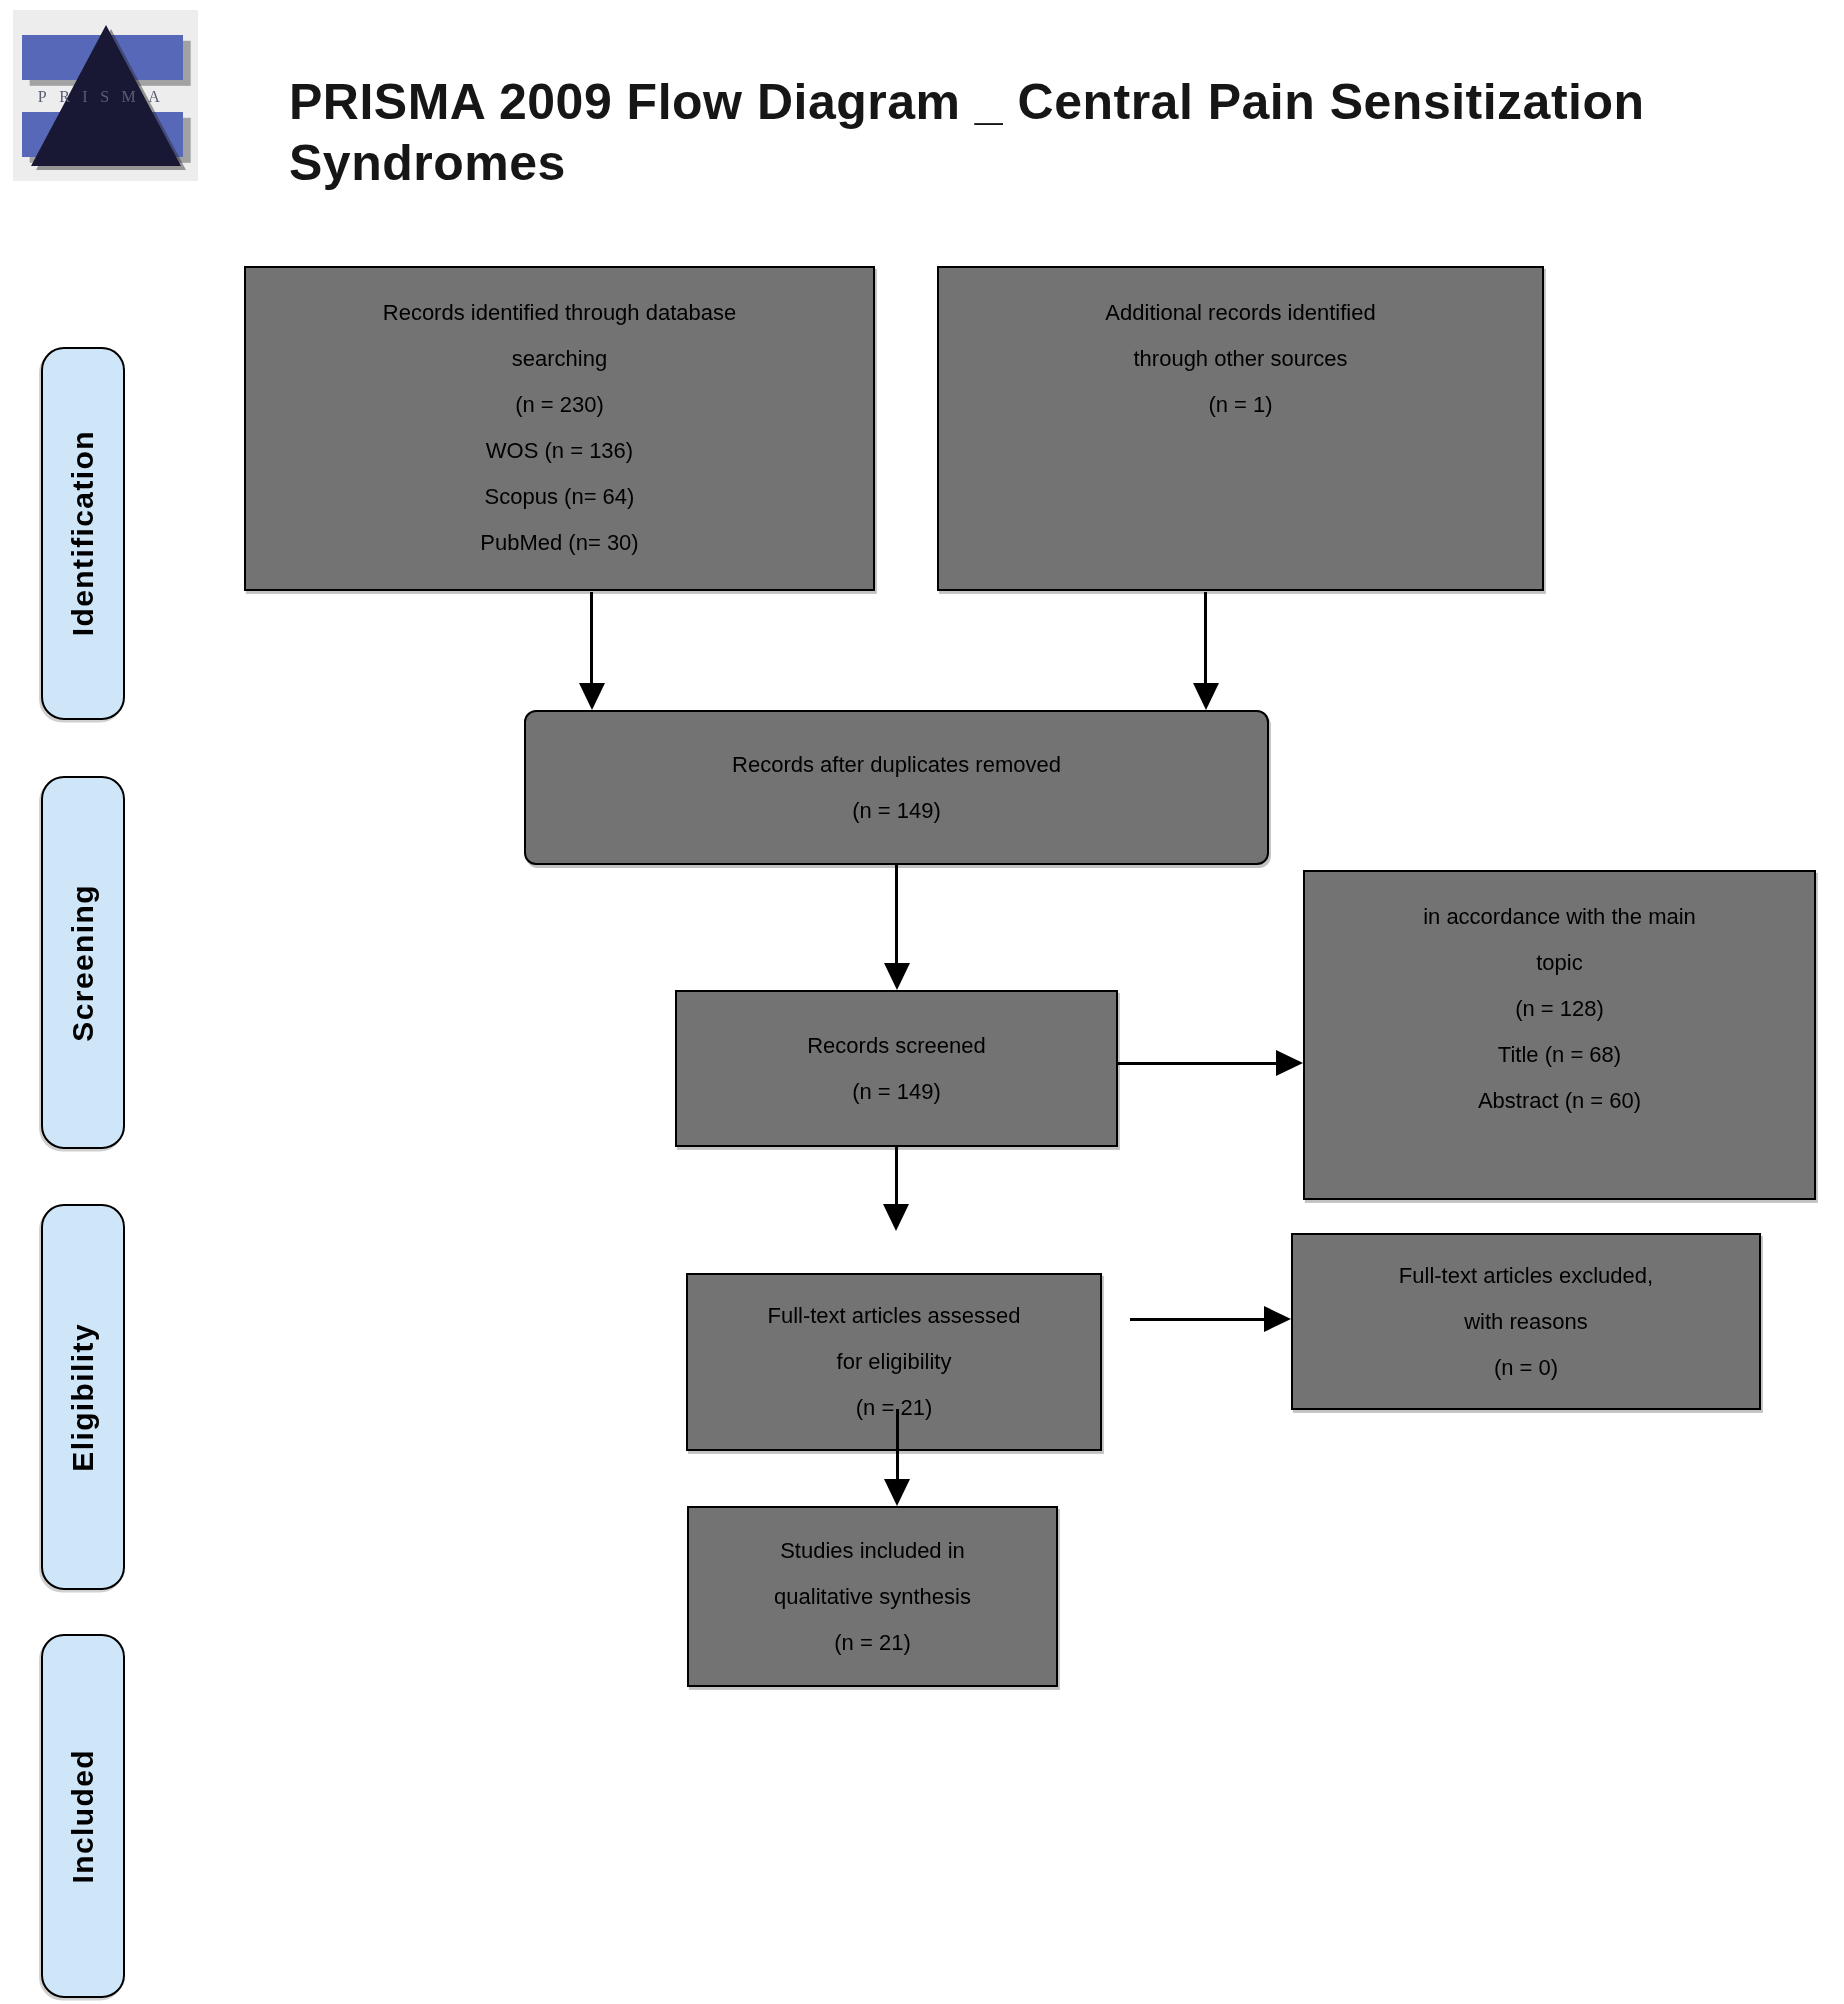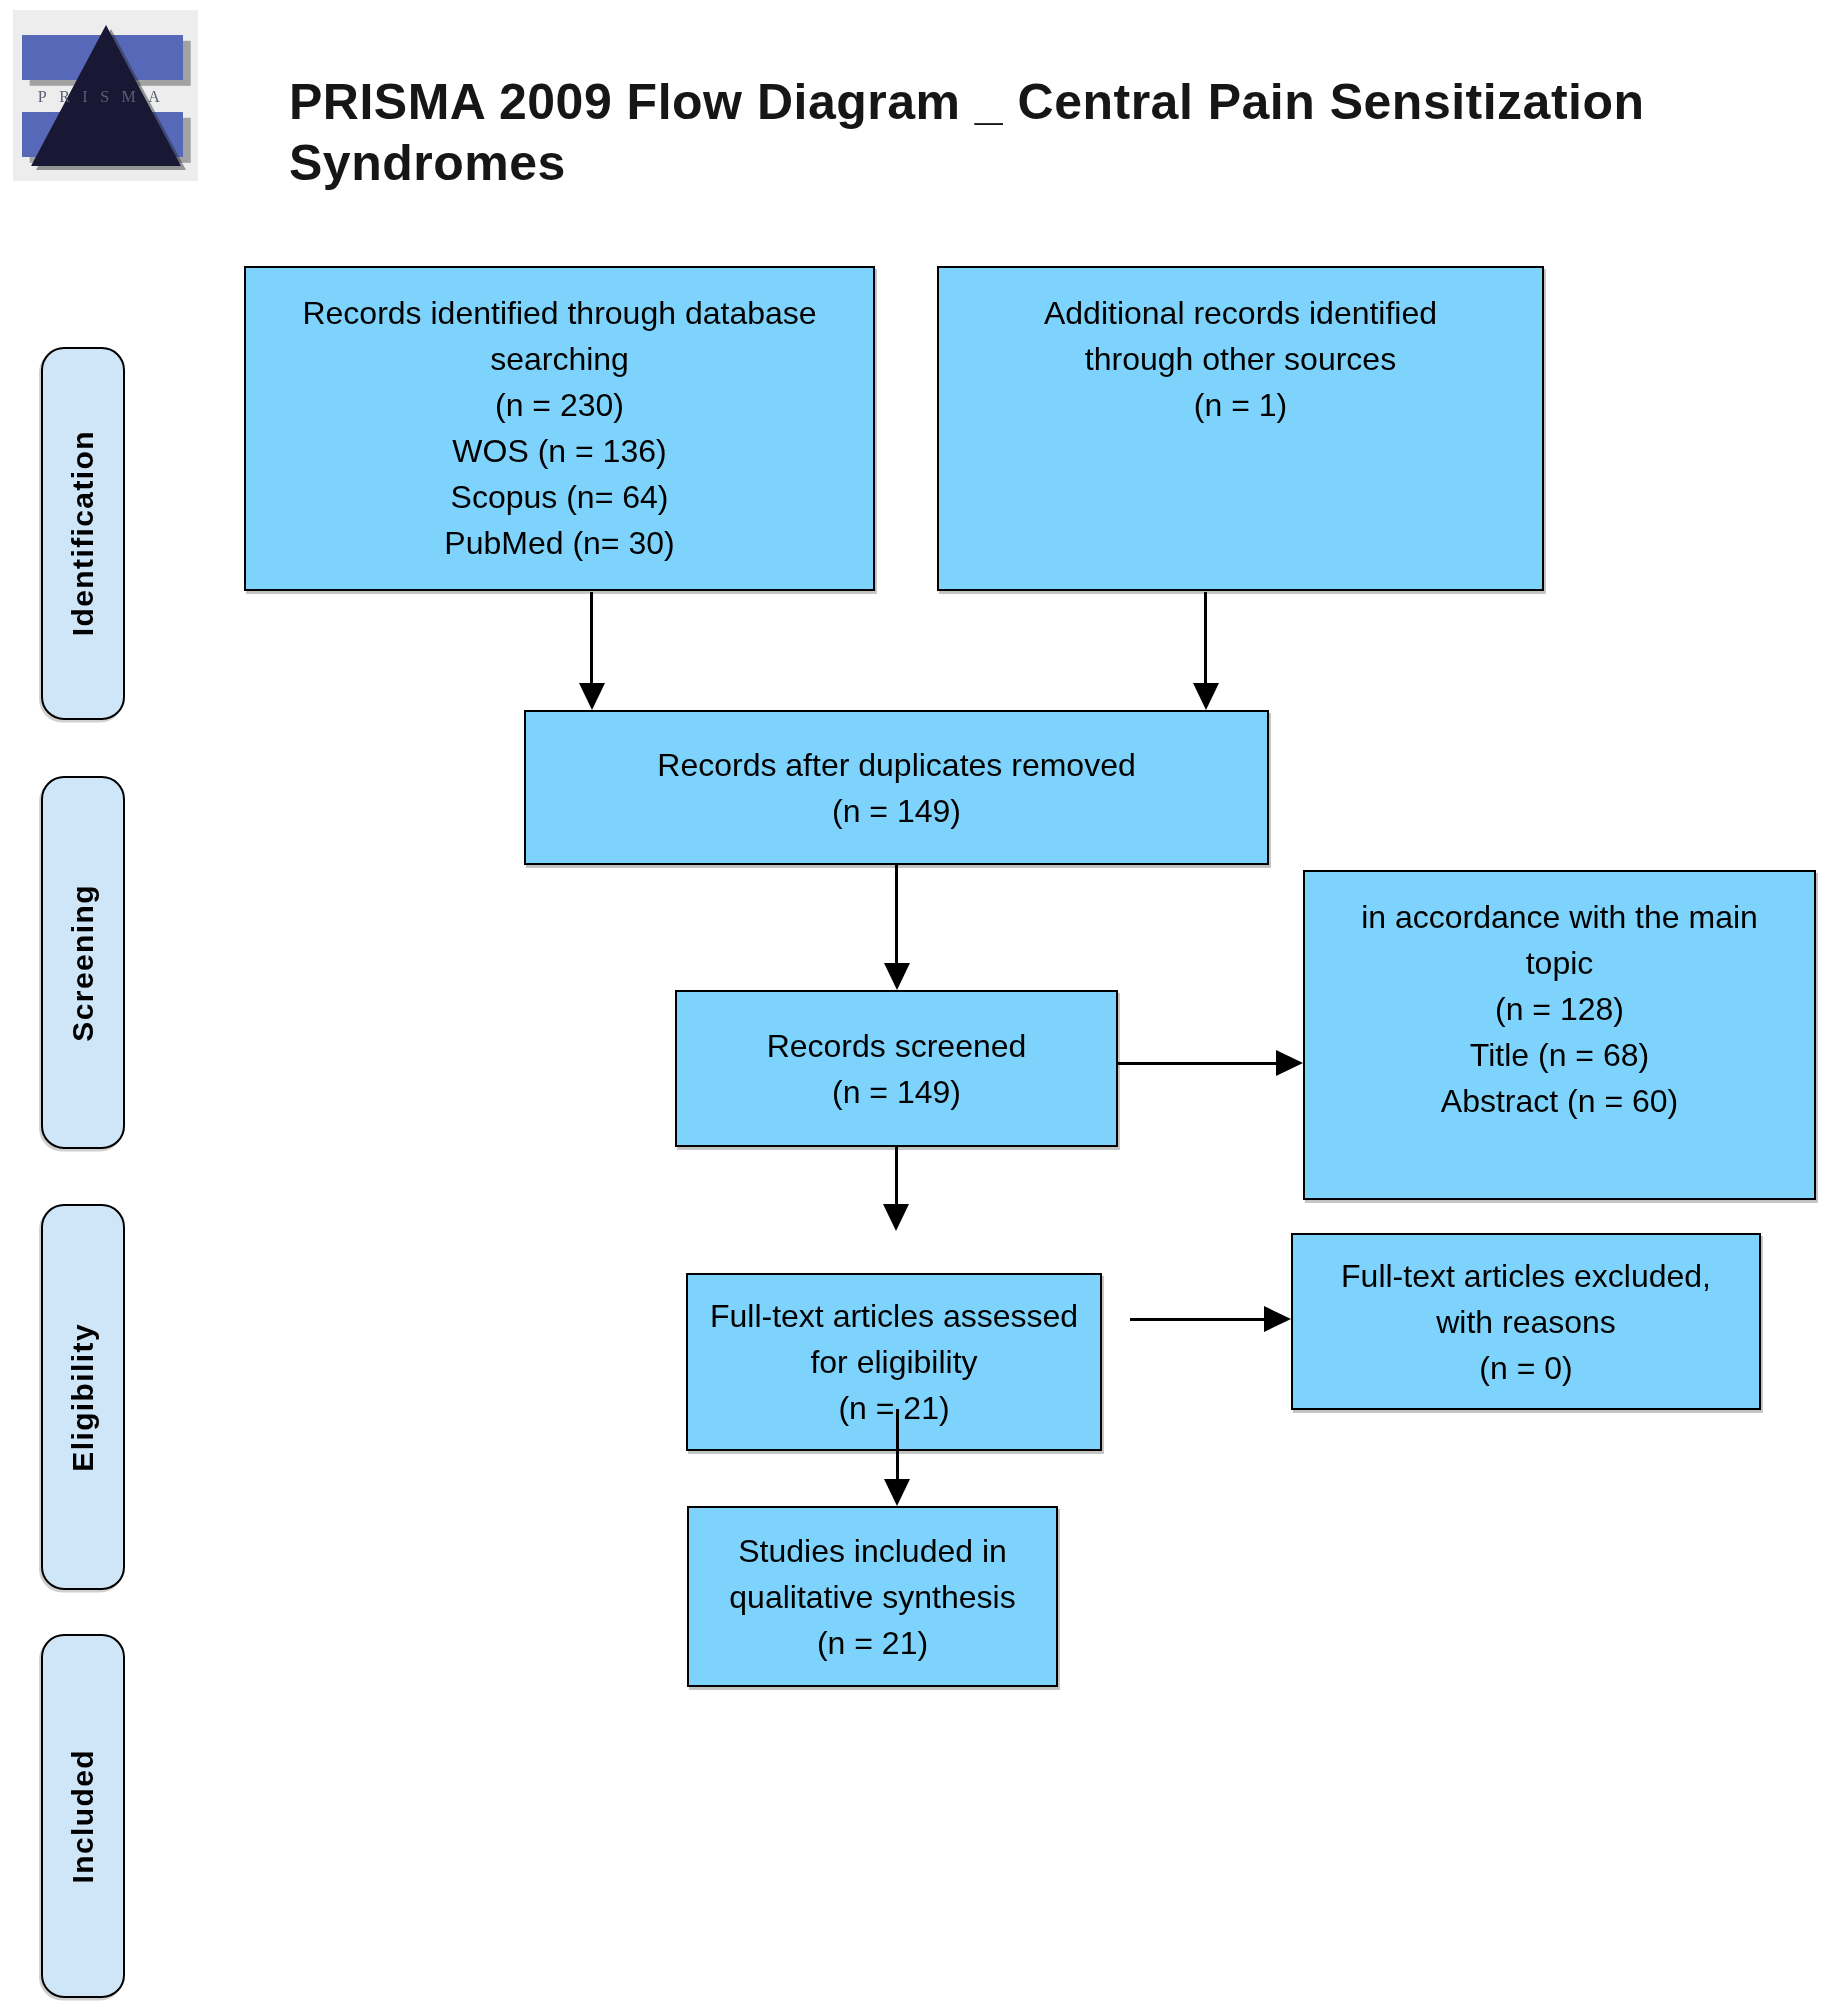--- a/index.html
+++ b/index.html
@@ -25,24 +25,24 @@
          font-size:50px;font-weight:bold;line-height:61px;color:#161616;letter-spacing:0.5px;}
 
   
   .stage{position:absolute;left:41px;width:80px;background:#cfe6f8;border:2.4px solid #000;
          border-radius:23px;display:flex;align-items:center;justify-content:center;
          box-shadow:-1.9px 2.4px 0 rgba(120,120,120,0.35);}
   .stage span{writing-mode:vertical-rl;transform:rotate(180deg);
               font-size:30px;font-weight:bold;color:#000;letter-spacing:1.4px;white-space:nowrap;}
 
   
-  .fbox{position:absolute;background:#7dd3fc;border:2.4px solid #000;
+  .fbox{position:absolute;background:#737373;border:2.4px solid #000;
         box-shadow:1.9px 2.9px 0 rgba(120,120,120,0.45);
         display:flex;flex-direction:column;align-items:center;text-align:center;
-        font-size:32px;line-height:46px;color:#000;box-sizing:border-box;}
+        font-size:22px;line-height:46px;color:#000;box-sizing:border-box;}
   .fbox.toppad{justify-content:flex-start;padding-top:22px;}
   .fbox.center{justify-content:center;}
 
   
   .vline{position:absolute;width:2.9px;background:#000;}
   .hline{position:absolute;height:2.9px;background:#000;}
   .arr-down{position:absolute;width:0;height:0;
             border-left:13px solid transparent;border-right:13px solid transparent;
             border-top:27px solid #000;}
   .arr-right{position:absolute;width:0;height:0;
@@ -87,21 +87,21 @@
       <div>Scopus (n= 64)</div>
       <div>PubMed (n= 30)</div>
     </div>
 
   <div class="fbox toppad" style="left:937px;top:266px;width:607px;height:325px;">
       <div>Additional records identified</div>
       <div>through other sources</div>
       <div>(n = 1)</div>
     </div>
 
-  <div class="fbox center" style="left:524px;top:710px;width:745px;height:155px;">
+  <div class="fbox center" style="left:524px;top:710px;width:745px;height:155px;border-radius:12px;">
       <div>Records after duplicates removed</div>
       <div>(n = 149)</div>
     </div>
 
   <div class="fbox center" style="left:675px;top:990px;width:443px;height:157px;">
       <div>Records screened</div>
       <div>(n = 149)</div>
     </div>
 
   <div class="fbox toppad" style="left:1303px;top:870px;width:513px;height:330px;">

